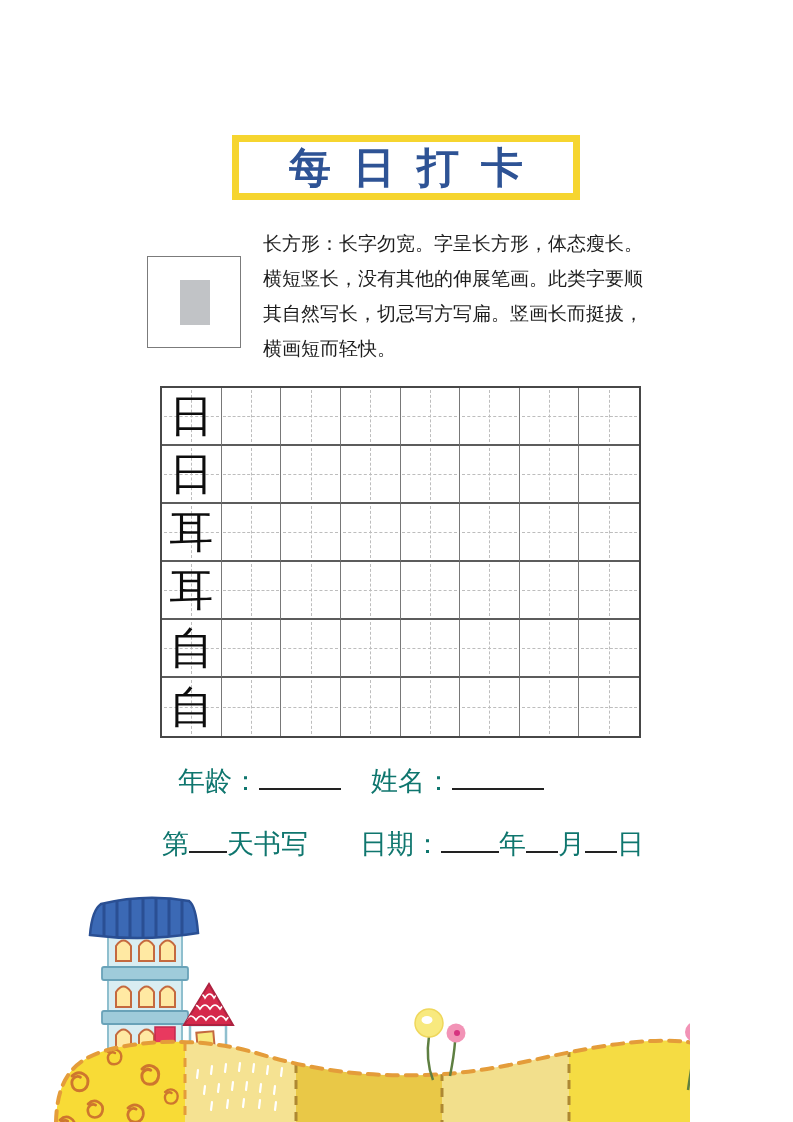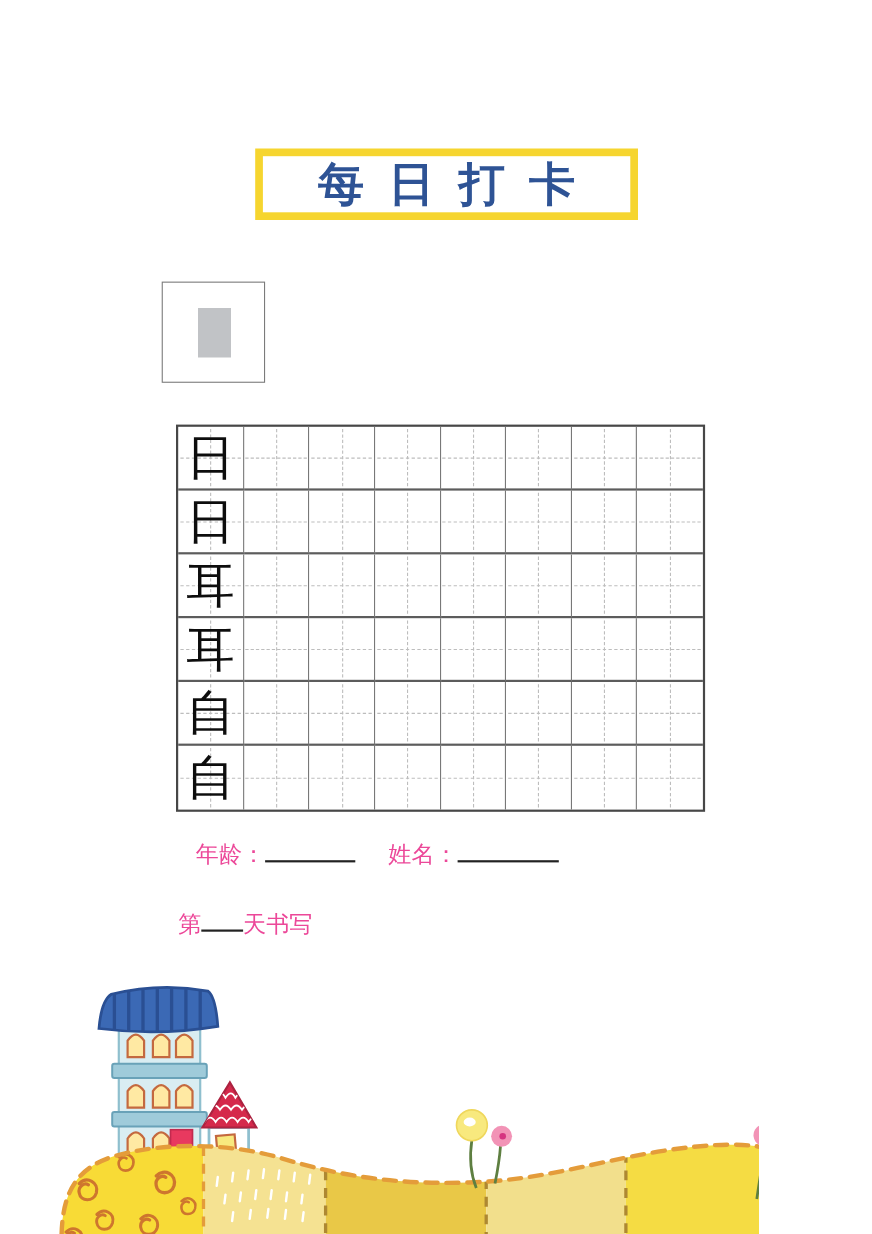--- a/index.html
+++ b/index.html
@@ -50,21 +50,21 @@
   .cell::after {
     content:""; position:absolute; top:3%; bottom:3%; left:50%;
     border-left:1px dashed #bdbdbd;
   }
   .char {
     position:absolute; inset:0; z-index:2; display:flex; align-items:center;
     justify-content:center; font-size:44px; color:#0d0d0d;
     font-family:"DejaVu Serif","Liberation Serif",serif;
   }
   
-  .form-row { position:absolute; font-size:21px; color:#ec4899; white-space:nowrap; }
+  .form-row { position:absolute; font-size:27px; color:#0f766e; white-space:nowrap; }
   .row-age  { left:178px; top:763px; }
   .row-day  { left:162px; top:826px; }
   .row-date { left:360px; top:826px; }
   .blank {
     display:inline-block; border-bottom:2px solid #222; height:19px;
     vertical-align:baseline;
   }
   .blank-age   { width:82px; }
   .blank-name  { width:92px; }
   .blank-dayn  { width:38px; }
@@ -81,20 +81,21 @@
 <div class="page">
 
   <div class="title-box">
     <span class="title-text">每日打卡</span>
   </div>
 
   <div class="example-box">
     <div class="placeholder"></div>
   </div>
 
+  <div class="instruction">长方形：长字勿宽。字呈长方形，体态瘦长。横短竖长，没有其他的伸展笔画。此类字要顺其自然写长，切忌写方写扁。竖画长而挺拔，横画短而轻快。</div>
 
   <div class="practice-grid">
       <div class="cell">
         <span class="char">日</span>
       </div>
       <div class="cell"></div>
       <div class="cell"></div>
       <div class="cell"></div>
       <div class="cell"></div>
       <div class="cell"></div>
@@ -153,20 +154,23 @@
     </div>
 
   <div class="form-row row-age">
     <span>年龄：</span><span class="blank blank-age"></span><span class="gap"></span><span>姓名：</span><span class="blank blank-name"></span>
   </div>
 
   <div class="form-row row-day">
     <span>第</span><span class="blank blank-dayn"></span><span>天书写</span>
   </div>
 
+  <div class="form-row row-date">
+    <span>日期：</span><span class="blank blank-year"></span><span>年</span><span class="blank blank-month"></span><span>月</span><span class="blank blank-dayd"></span><span>日</span>
+  </div>
 
   <svg class="scene" viewBox="0 0 793 242" xmlns="http://www.w3.org/2000/svg">
     <defs>
       <clipPath id="hillClip">
         <path d="M56 242 C57 206 68 182 104 171 C148 158 210 159 256 173 C312 190 362 197 426 195 C492 193 538 177 598 167 C646 159 688 158 705 167 C717 174 722 196 722 242 Z"></path>
       </clipPath>
       <clipPath id="towerRoofClip">
         <path d="M90 55 Q92 30 101 24 Q145 13 189 21 Q196 26 198 53 Q144 62 90 55 Z"></path>
       </clipPath>
       <clipPath id="smallRoofClip">

